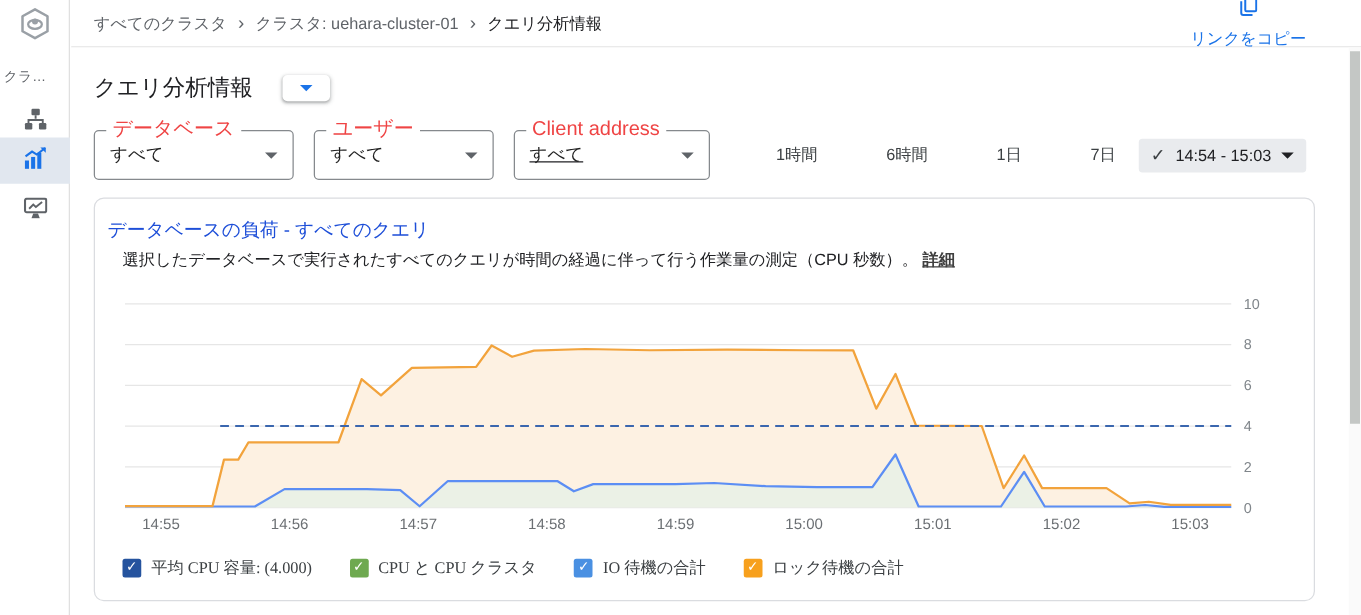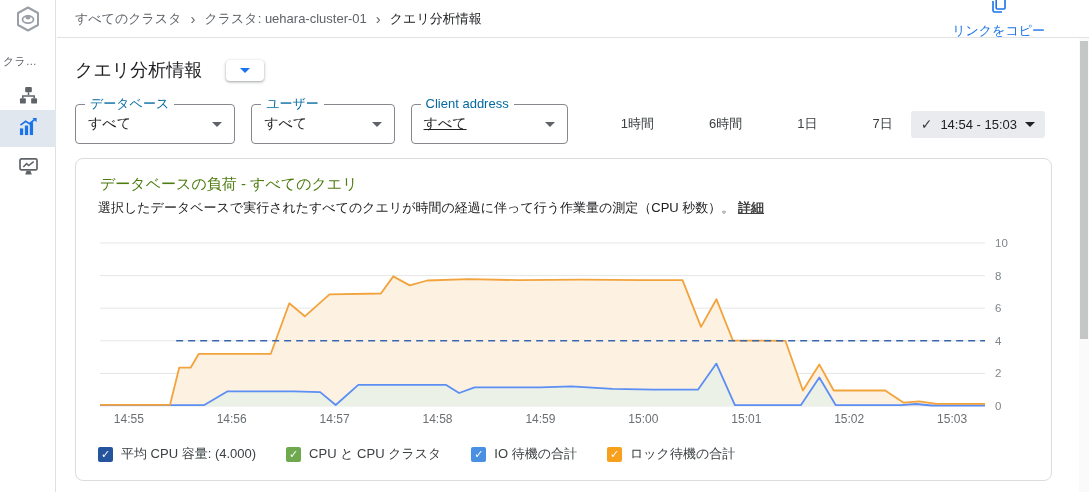--- a/index.html
+++ b/index.html
@@ -26,43 +26,43 @@
   .title-row{position:absolute;left:18px;top:20px;display:flex;align-items:center;gap:24px;}
   .page-title{font-size:18px;color:#202124;}
   .inst-btn{display:flex;align-items:center;gap:9px;background:#fff;border:none;border-radius:4px;
             box-shadow:0 1px 2px rgba(60,64,67,.3),0 1px 3px 1px rgba(60,64,67,.15);
             color:#1a73e8;font-size:13px;font-weight:bold;padding:8px 14px;cursor:pointer;}
   .caret{width:0;height:0;border-left:5px solid transparent;border-right:5px solid transparent;border-top:5px solid currentColor;display:inline-block;}
 
   .filter-row{position:absolute;left:18px;top:66px;right:44px;display:flex;align-items:center;gap:16px;}
   .field{position:relative;height:40px;border:1px solid #85898d;border-radius:4px;background:#fff;display:flex;align-items:center;padding:0 12px;cursor:pointer;}
   .f-db{width:202px;}.f-user{width:180px;}.f-client{width:198px;text-decoration:underline;}
-  .field .flabel{position:absolute;top:-8px;left:9px;background:#fff;padding:0 5px;font-size:13px;color:#0369a1;line-height:14px;}
+  .field .flabel{position:absolute;top:-8px;left:9px;background:#fff;padding:0 5px;font-size:16px;color:#ef4444;line-height:14px;}
   .field .fvalue{font-size:14px;color:#1f1f1f;}
   .field .caret{margin-left:auto;color:#5f6368;}
 
   .time-group{margin-left:auto;display:flex;align-items:center;gap:18px;}
   .time-opt{font-size:13px;color:#3c4043;cursor:pointer;white-space:nowrap;margin-left:37px;}
   .time-chip{display:flex;align-items:center;gap:8px;background:#e9ebee;border-radius:3px;height:27px;padding:0 10px;font-size:13px;color:#202124;cursor:pointer;white-space:nowrap;}
   .time-chip .check{font-size:14px;color:#3c4043;}
   .time-chip .caret{color:#202124;}
 
   
   .card{position:absolute;left:18px;top:120px;width:977px;height:323px;border:1px solid #dadce0;border-radius:8px;background:#fff;}
-  .card-title{position:absolute;left:24px;top:16px;font-size:15px;color:#4d7c0f;}
+  .card-title{position:absolute;left:10px;top:16px;font-size:15px;color:#1d4ed8;}
   .card-desc{position:absolute;left:22px;top:40px;font-size:13px;color:#202124;}
   .card-desc a{color:#404040;text-decoration:underline;cursor:pointer;font-weight:bold;}
   #load-chart{position:absolute;left:0;top:72px;}
   .ytick{font-size:11.5px;fill:#80868b;}
   .xtick{font-size:12px;fill:#6b6f73;}
 
   .legend{position:absolute;left:22px;top:286px;display:flex;align-items:center;gap:30px;}
   .leg-item{display:flex;align-items:center;gap:8px;cursor:pointer;}
   .cbx{width:15px;height:15px;border-radius:2px;color:#fff;font-size:11px;line-height:15px;text-align:center;}
-  .leg-label{font-size:13px;color:#3c4043;}
+  .leg-label{font-size:13px;color:#3c4043;font-family:Liberation Serif, serif;}
 
   
   .scroll-track{position:absolute;right:0;top:38px;width:10px;height:454px;background:#fafafa;}
   .scroll-thumb{position:absolute;right:1px;top:3px;width:8px;height:298px;background:#c4c7c5;}
 </style>
 </head>
 <body>
 
 <div id="app">
 

